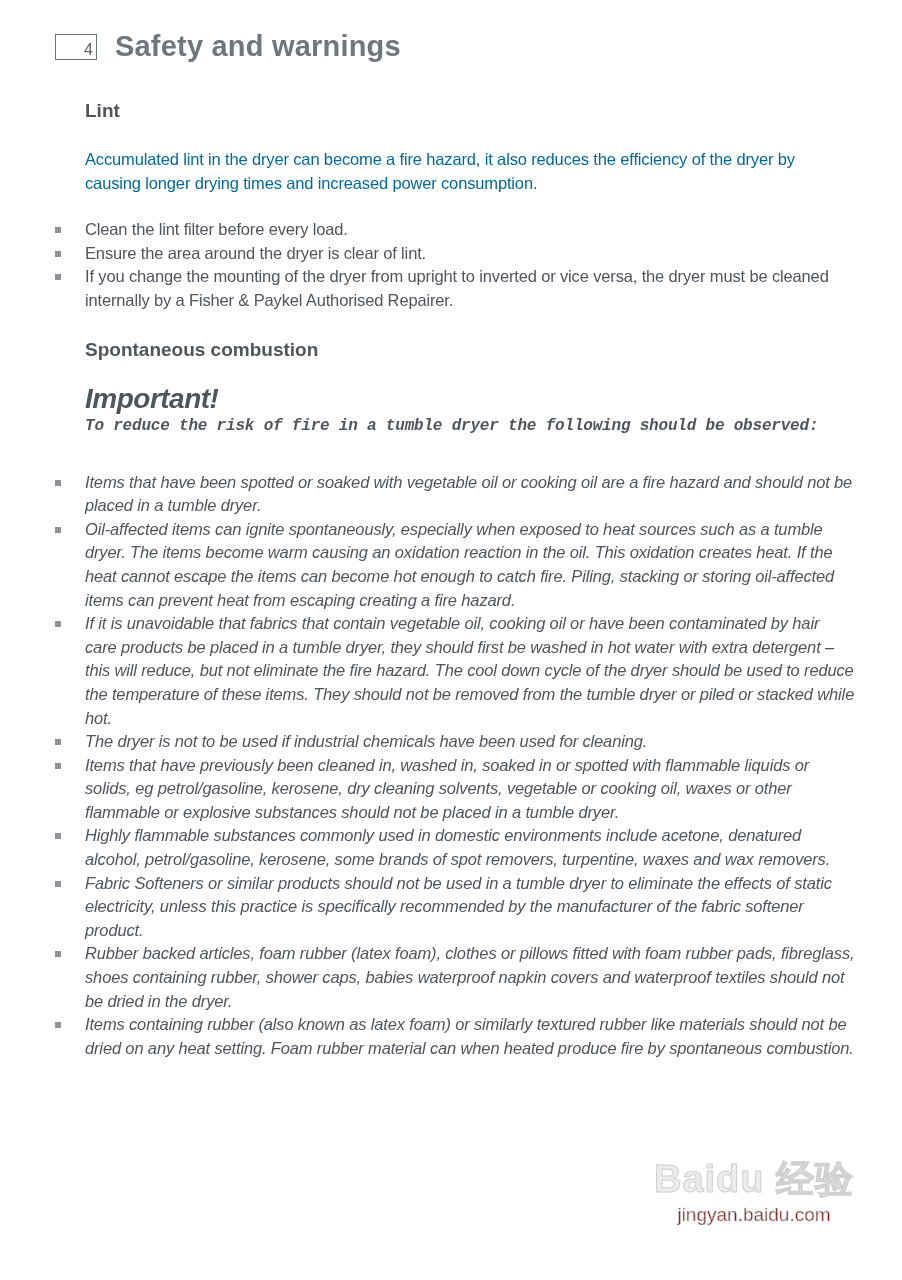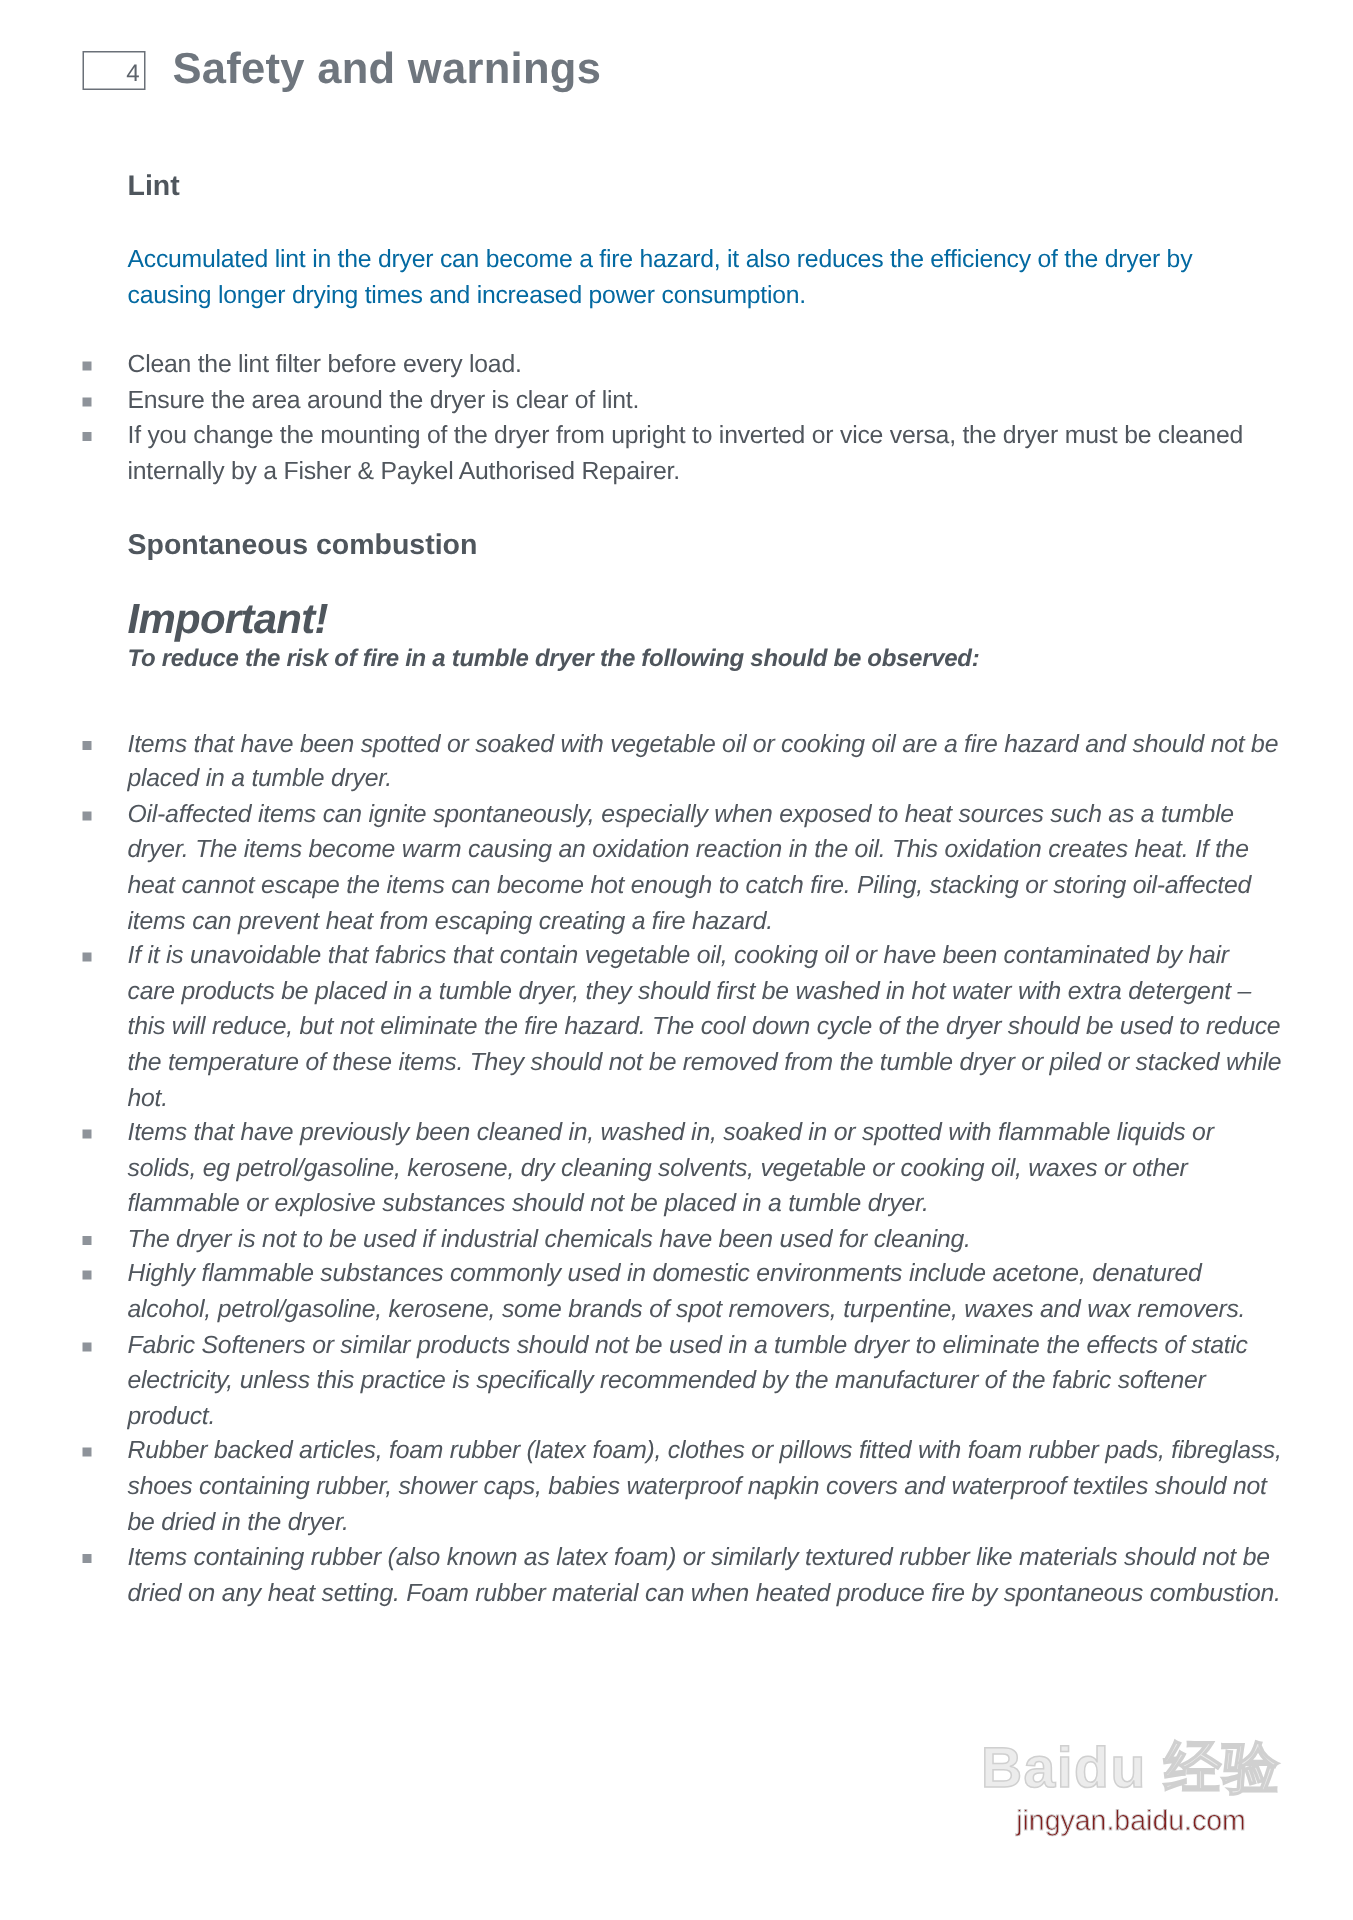--- a/index.html
+++ b/index.html
@@ -126,41 +126,41 @@
 
 <div class="page-header">
   <div class="page-num-box">
     <span>4</span>
   </div>
   <div class="page-title">Safety and warnings</div>
 </div>
 
 <div class="content">
 
-  <h2 class="section-heading" style="margin-top:14px;">Lint</h2>
+  <h2 class="section-heading" style="margin-top:0;">Lint</h2>
 
   <p class="para" style="margin-top:26px;">Accumulated lint in the dryer can become a fire hazard, it also reduces the efficiency of the dryer by causing longer drying times and increased power consumption.</p>
 
   <ul class="bullets" style="margin-top:23px;">
     <li><span class="bullet"></span><span>Clean the lint filter before every load.</span></li>
     <li><span class="bullet"></span><span>Ensure the area around the dryer is clear of lint.</span></li>
     <li><span class="bullet"></span><span>If you change the mounting of the dryer from upright to inverted or vice versa, the dryer must be cleaned internally by a Fisher &amp; Paykel Authorised Repairer.</span></li>
   </ul>
 
   <h2 class="section-heading" style="margin-top:26px;">Spontaneous combustion</h2>
 
   <div class="important-title" style="margin-top:22px;">Important!</div>
-  <div class="important-sub" style="margin-top:2px;">To reduce the risk of fire in a tumble dryer the following should be observed:</div>
+  <div class="important-sub" style="margin-top:2px;font-family:Liberation Mono, monospace;">To reduce the risk of fire in a tumble dryer the following should be observed:</div>
 
   <ul class="bullets" style="margin-top:36px;font-style:italic;">
     <li><span class="bullet"></span><span>Items that have been spotted or soaked with vegetable oil or cooking oil are a fire hazard and should not be placed in a tumble dryer.</span></li>
     <li><span class="bullet"></span><span>Oil-affected items can ignite spontaneously, especially when exposed to heat sources such as a tumble dryer. The items become warm causing an oxidation reaction in the oil. This oxidation creates heat. If the heat cannot escape the items can become hot enough to catch fire. Piling, stacking or storing oil-affected items can prevent heat from escaping creating a fire hazard.</span></li>
     <li><span class="bullet"></span><span>If it is unavoidable that fabrics that contain vegetable oil, cooking oil or have been contaminated by hair care products be placed in a tumble dryer, they should first be washed in hot water with extra detergent – this will reduce, but not eliminate the fire hazard. The cool down cycle of the dryer should be used to reduce the temperature of these items. They should not be removed from the tumble dryer or piled or stacked while hot.</span></li>
+    <li><span class="bullet"></span><span>The dryer is not to be used if industrial chemicals have been used for cleaning.</span></li>
     <li><span class="bullet"></span><span>Items that have previously been cleaned in, washed in, soaked in or spotted with flammable liquids or solids, eg petrol/gasoline, kerosene, dry cleaning solvents, vegetable or cooking oil, waxes or other flammable or explosive substances should not be placed in a tumble dryer.</span></li>
-    <li><span class="bullet"></span><span>The dryer is not to be used if industrial chemicals have been used for cleaning.</span></li>
     <li><span class="bullet"></span><span>Highly flammable substances commonly used in domestic environments include acetone, denatured alcohol, petrol/gasoline, kerosene, some brands of spot removers, turpentine, waxes and wax removers.</span></li>
     <li><span class="bullet"></span><span>Fabric Softeners or similar products should not be used in a tumble dryer to eliminate the effects of static electricity, unless this practice is specifically recommended by the manufacturer of the fabric softener product.</span></li>
     <li><span class="bullet"></span><span>Rubber backed articles, foam rubber (latex foam), clothes or pillows fitted with foam rubber pads, fibreglass, shoes containing rubber, shower caps, babies waterproof napkin covers and waterproof textiles should not be dried in the dryer.</span></li>
     <li><span class="bullet"></span><span>Items containing rubber (also known as latex foam) or similarly textured rubber like materials should not be dried on any heat setting. Foam rubber material can when heated produce fire by spontaneous combustion.</span></li>
   </ul>
 </div>
 
 <div class="watermark">
   <div class="wm-brand">Baidu 经验</div>
   <div class="wm-url">jingyan.baidu.com</div>

